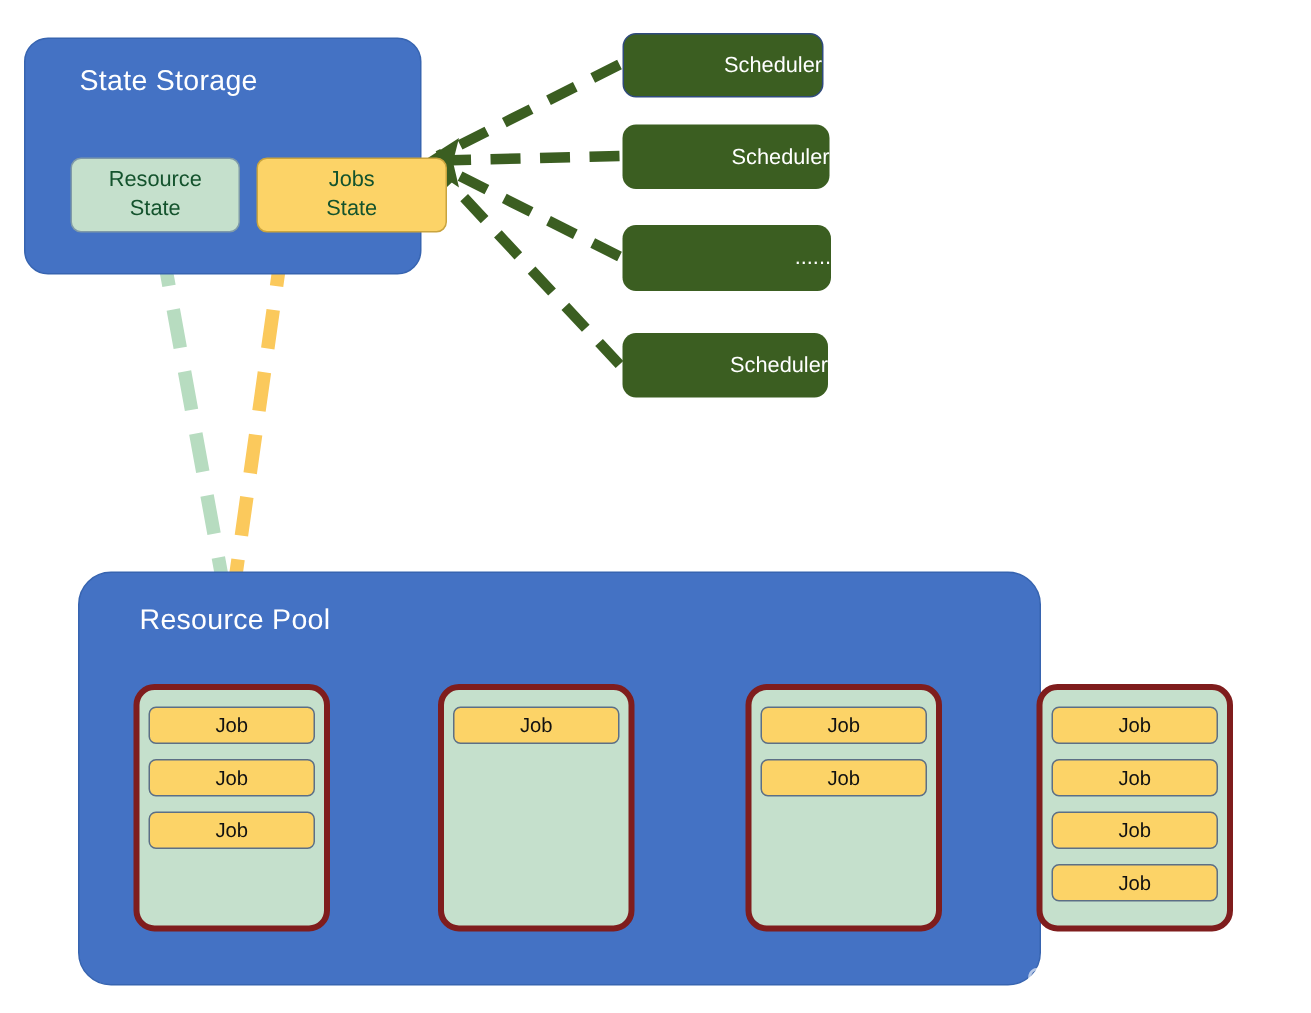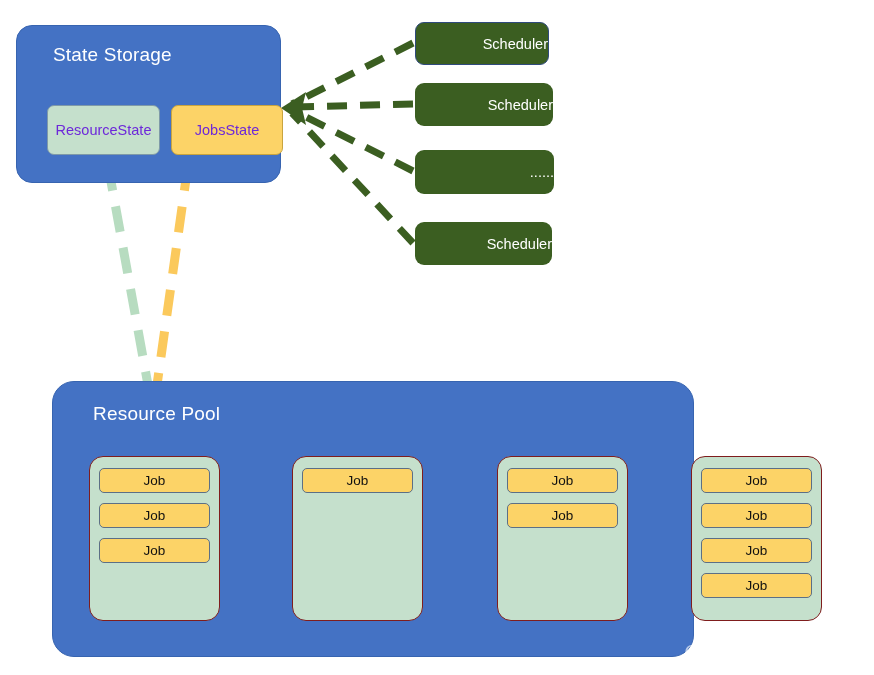--- a/index.html
+++ b/index.html
@@ -54,39 +54,39 @@
   #state-storage-title {
     left: 16px;
     top: 18px;
   }
 
   .state-chip {
     position: absolute;
     border-radius: 7px;
     box-sizing: border-box;
     display: flex;
-    flex-direction: row;
+    flex-direction: column;
     align-items: center;
     justify-content: center;
     font-size: 14.5px;
-    color: #6d28d9;
+    color: #14532d;
     line-height: 1.28;
     border: 1px solid #7f9aa8;
   }
   #resource-state-chip {
     left: 30px;
     top: 79px;
     width: 113px;
     height: 50px;
     background: #C5E0CC;
   }
   #jobs-state-chip {
     left: 154px;
     top: 79px;
-    width: 112px;
+    width: 127px;
     height: 50px;
     background: #FCD367;
     border-color: #c9a43e;
   }
   .state-chip span { display: block; }
 
   
   .scheduler-box {
     position: absolute;
     background: #3B5E21;
@@ -115,21 +115,21 @@
     box-sizing: border-box;
   }
   #resource-pool-title {
     left: 20px;
     top: 21px;
   }
 
   .node-col {
     position: absolute;
     background: #C5E0CC;
-    border: 1px solid #7f1d1d;
+    border: 4px solid #7f1d1d;
     border-radius: 14px;
     box-sizing: border-box;
     top: 74px;
     width: 131px;
     height: 165px;
     padding-top: 11px;
   }
   .job-chip {
     position: relative;
     margin: 0 auto 10px auto;

